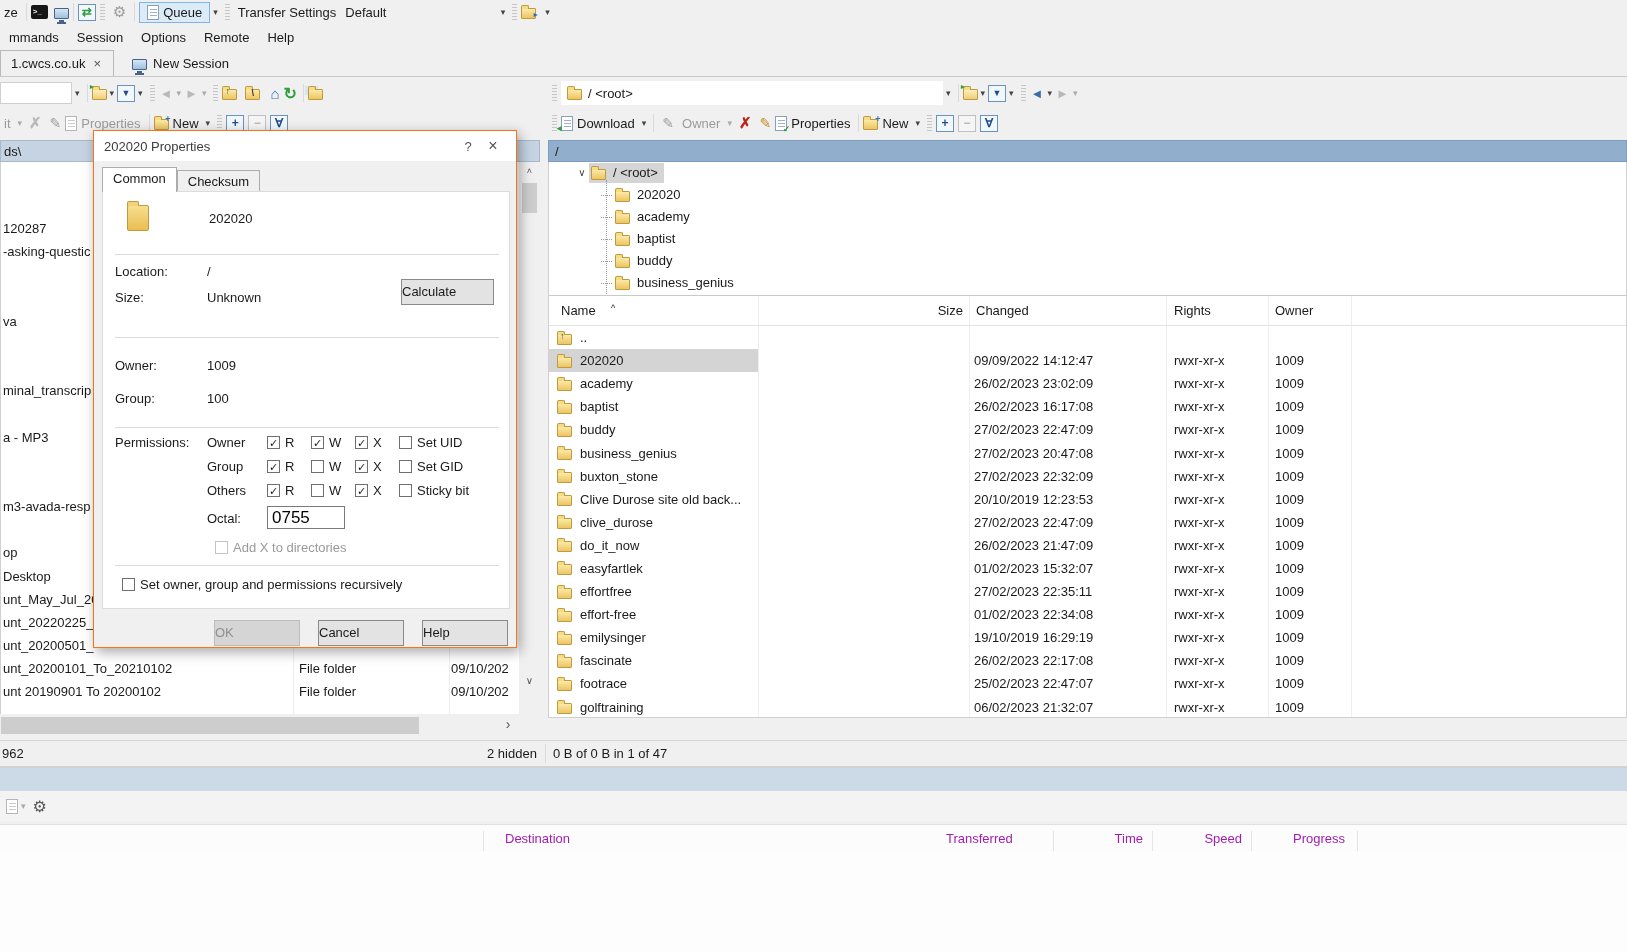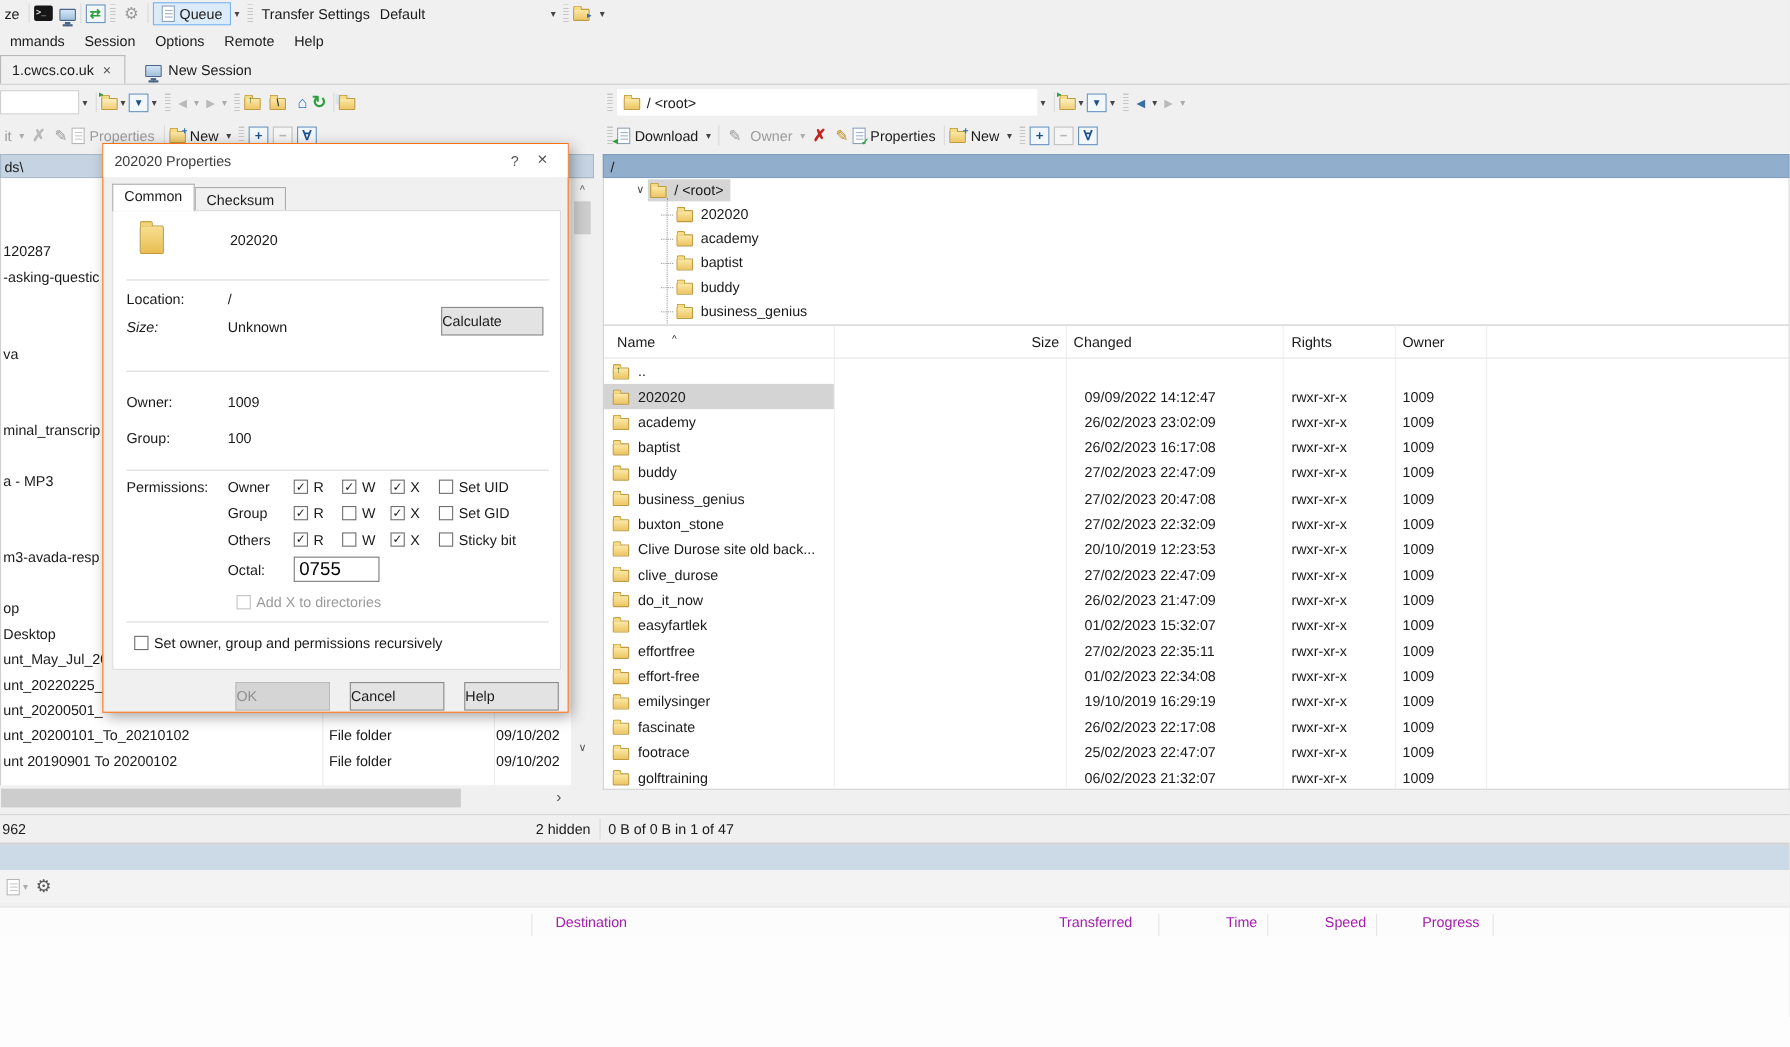--- a/index.html
+++ b/index.html
@@ -105,40 +105,40 @@
   .fl-head { position:absolute; left:0; top:0; width:100%; height:30px; border-bottom:1px solid #e3e3e3; }
   .fl-head span { position:absolute; top:7px; color:#1a1a1a; }
   .h-name { left:12px; } .h-size { left:209px; width:205px; text-align:right; }
   .h-changed { left:427px; } .h-rights { left:625px; } .h-owner { left:726px; }
   .sortmark { position:absolute; left:62px; top:-2px; font-size:9px; color:#666; }
   .fl-colline { position:absolute; top:0; bottom:0; width:1px; background:#efefef; }
   .fl-body { position:absolute; left:0; top:30px; width:100%; }
   .frow { display:flex; height:23.1px; align-items:center; }
   .c-name { width:209px; display:flex; align-items:center; gap:8px; padding-left:8px; height:100%; overflow:hidden; white-space:nowrap; }
   .frow.sel .c-name { background:#d4d4d4; }
-  .c-size { width:211px; } .c-changed { width:197px; padding-left:17px; } .c-rights { width:102px; padding-left:8px; }
+  .c-size { width:211px; } .c-changed { width:197px; padding-left:5px; } .c-rights { width:102px; padding-left:8px; }
   .c-owner { width:83px; padding-left:7px; }
 
   
   .statusbar { position:absolute; left:0; top:740px; width:1627px; height:26px; background:#f0f0f0;
                border-top:1px solid #d6d6d6; line-height:25px; }
   .st-frag { position:absolute; left:2px; }
   .st-hidden { position:absolute; left:487px; }
   .st-div { position:absolute; left:545px; top:3px; height:19px; width:1px; background:#d9d9d9; }
   .st-right { position:absolute; left:553px; }
 
   
   .q-split { position:absolute; left:0; top:766px; width:1627px; height:2px; background:#d2d2d2; }
   .q-title { position:absolute; left:0; top:768px; width:1627px; height:23px; background:#ccd9e7; }
   .q-toolbar { position:absolute; left:0; top:791px; width:1627px; height:30px; background:#f3f3f3;
                display:flex; align-items:center; padding-left:6px; }
   .q-head { position:absolute; left:0; top:824px; width:1627px; height:27px; background:#fcfcfc;
             border-top:1px solid #e0e0e0; }
   .q-head span { position:absolute; top:6px; color:#a21caf; }
-  .qc0 { left:505px; } .qc1 { left:946px; width:100px; text-align:center; }
+  .qc0 { left:505px; } .qc1 { left:946px; width:100px; text-align:left; }
   .qc2 { left:1043px; width:100px; text-align:right; } .qc3 { left:1142px; width:100px; text-align:right; }
   .qc4 { left:1245px; width:100px; text-align:right; }
   .q-colline { position:absolute; top:3px; height:21px; width:1px; background:#e4e4e4; }
   .q-body { position:absolute; left:0; top:851px; width:1627px; height:101px; background:#fdfdfd; }
 
   
   .dialog { position:absolute; left:93px; top:130px; width:424px; height:518px; background:#f0f0f0;
             border:1px solid #f97316; box-shadow:3px 4px 12px rgba(0,0,0,.35); z-index:10; }
   .dlg-titlebar { height:30px; background:#fff; display:flex; align-items:center; padding:0 10px; }
   .dlg-title { color:#3c3c3c; }
@@ -643,21 +643,21 @@
     <div class="dlg-tabs">
       <span class="dtab active">Common</span>
       <span class="dtab">Checksum</span>
     </div>
     <div class="dlg-card">
       <span class="bigfolder"></span>
       <span class="abs" style="left:106px; top:19px;">202020</span>
       <span class="hr" style="top:62px"></span>
       <span class="abs" style="left:12px; top:72px;">Location:</span>
       <span class="abs" style="left:104px; top:72px;">/</span>
-      <span class="abs" style="left:12px; top:98px;font-style:italic;">Size:</span>
+      <span class="abs" style="left:12px; top:98px;">Size:</span>
       <span class="abs" style="left:104px; top:98px;">Unknown</span>
       <span class="btn" style="left:298px; top:87px; width:93px;">Calculate</span>
       <span class="hr" style="top:145px"></span>
       <span class="abs" style="left:12px; top:166px;">Owner:</span>
       <span class="abs" style="left:104px; top:166px;">1009</span>
       <span class="abs" style="left:12px; top:199px;">Group:</span>
       <span class="abs" style="left:104px; top:199px;">100</span>
       <span class="hr" style="top:235px"></span>
       <span class="abs" style="left:12px; top:243px;">Permissions:</span>
       <div class="perm-grid">

